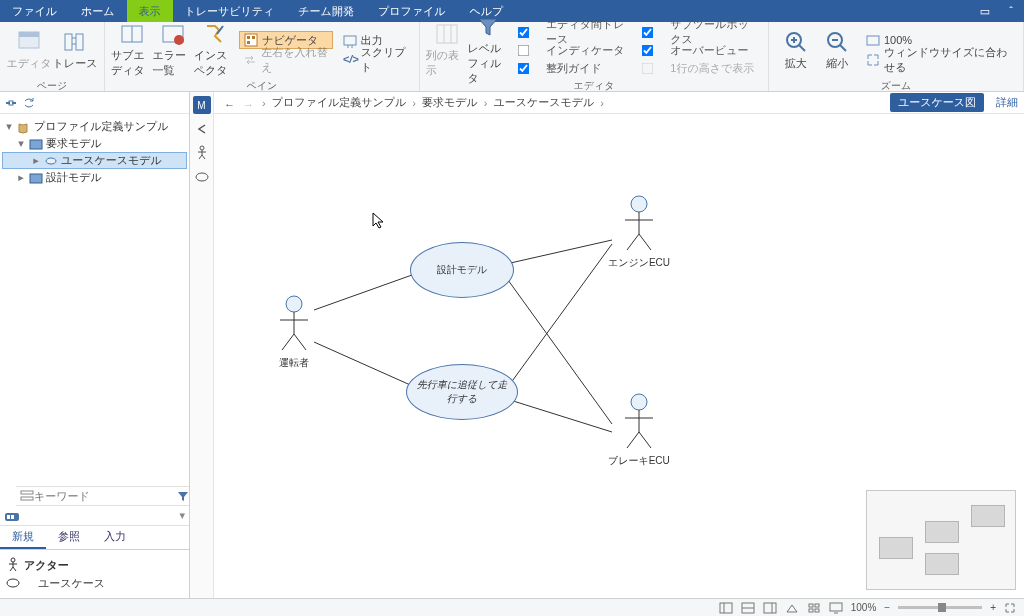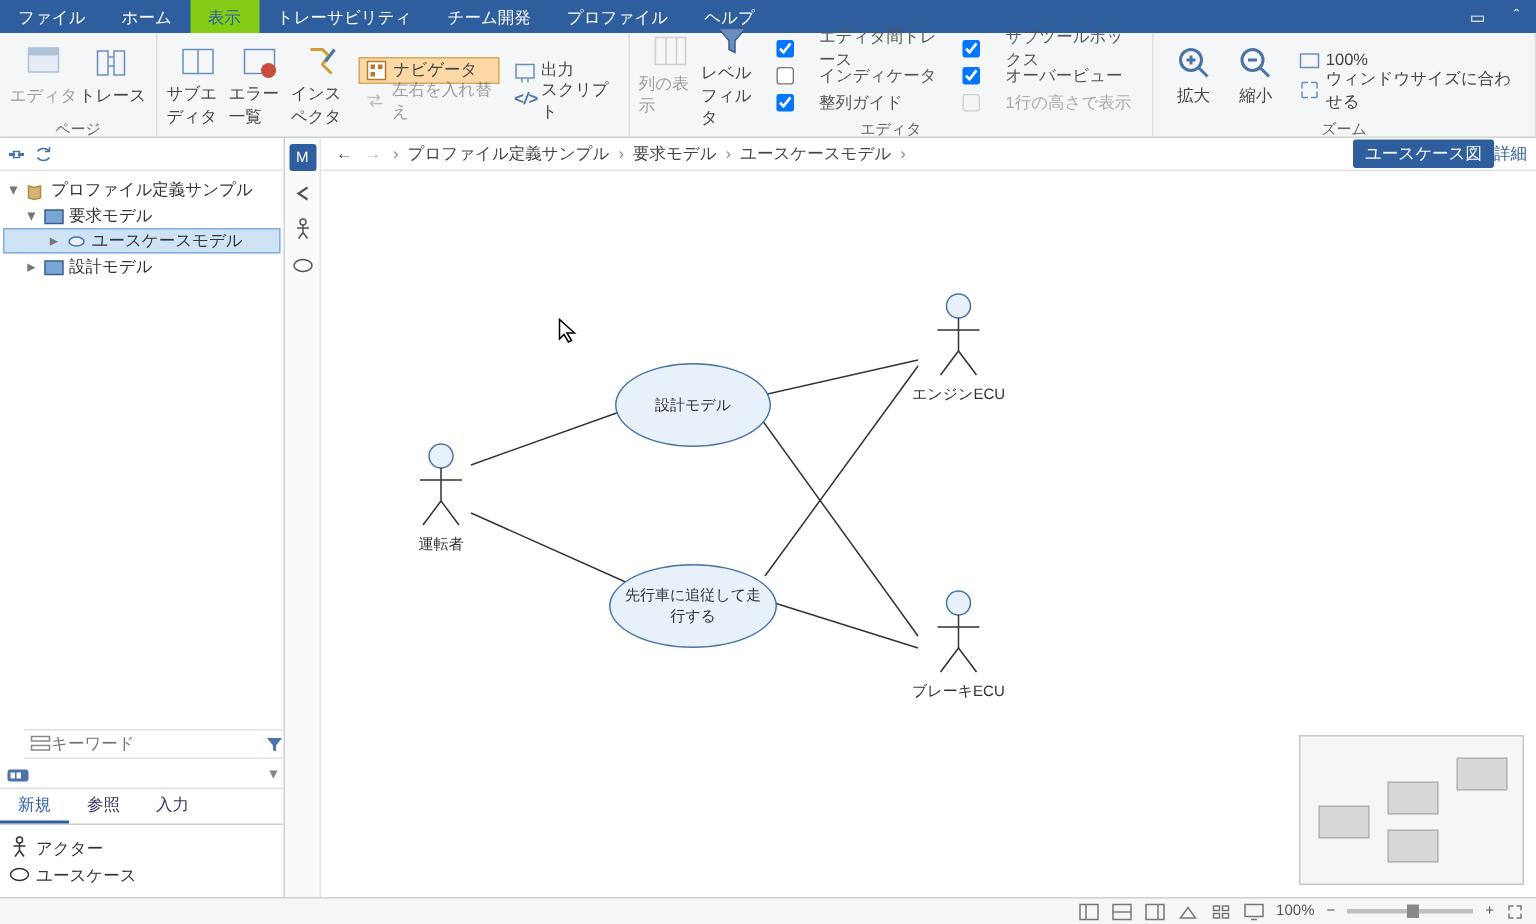--- a/index.html
+++ b/index.html
@@ -45,21 +45,21 @@
   .pal-item { display:flex; align-items:center; height:18px; }
   
   .editor { flex:1; position:relative; display:flex; }
   .toolstrip { width:24px; border-right:1px solid #e5e5e5; background:#fafafa; display:flex; flex-direction:column; align-items:center; padding-top:4px; gap:6px; }
   .toolstrip .tbtn { width:18px; height:18px; display:flex; align-items:center; justify-content:center; }
   .toolstrip .tbtn.active { background:#2e5e9e; color:#fff; border-radius:2px; }
   .crumbbar { position:absolute; left:24px; right:0; top:0; height:22px; display:flex; align-items:center; border-bottom:1px solid #e5e5e5; padding:0 6px; background:#fff; z-index:2; }
   .crumbbar .nav { color:#555; padding:0 4px; }
   .crumbbar .crumb { color:#444; padding:0 2px; }
   .crumbbar .sep { color:#888; padding:0 4px; }
-  .crumbbar .right { margin-left:auto; display:flex; align-items:center; gap:0; }
+  .crumbbar .right { margin-left:auto; display:flex; align-items:center; gap:12px; }
   .badge { background:#2e5e9e; color:#fff; padding:2px 8px; border-radius:2px; }
   .link { color:#2e5e9e; }
   .canvas { position:absolute; left:24px; top:22px; right:0; bottom:0; background:#fff; }
   .actor { position:absolute; display:flex; flex-direction:column; align-items:center; }
   .actor svg { display:block; }
   .actor .lbl { margin-top:2px; font-size:10px; }
   .usecase { position:absolute; border:1px solid #4a74a8; background:#e8f0fa; border-radius:50%; display:flex; align-items:center; justify-content:center; text-align:center; font-size:10px; padding:4px 8px; }
   .minimap { position:absolute; right:8px; bottom:8px; width:150px; height:100px; background:#f6f6f6; border:1px solid #c8c8c8; }
   .minimap .blk { position:absolute; background:#d8d8d8; border:1px solid #b5b5b5; }
   .cursor-ptr { position:absolute; width:14px; height:18px; }
@@ -160,20 +160,21 @@
               <path d="M5 12 L5 15 M9 12 L9 15" stroke="#6a8fbf"></path>
             </svg>
           <span>出力</span>
         </div>
         <div class="rbtn-sm">
           <span class="ic" style="font-style:italic;color:#4a74a8;font-weight:bold;">&lt;/&gt;</span>
           <span>スクリプト</span>
         </div>
       </div>
     </div>
+    <div class="rgroup-title">ペイン</div>
   </div>
 
   <div class="rgroup">
     <div class="rgroup-body">
       <div class="rbtn-big disabled">
         <svg class="ic">
             <rect x="2" y="3" width="20" height="18" fill="none" stroke="#aaa"></rect>
             <line x1="9" y1="3" x2="9" y2="21" stroke="#aaa"></line>
             <line x1="16" y1="3" x2="16" y2="21" stroke="#aaa"></line>
           </svg>
@@ -324,27 +325,27 @@
     </div>
     <div class="palette-body">
       <div class="pal-item">
         <svg width="14" height="16">
             <circle cx="7" cy="3" r="2" fill="none" stroke="#333"></circle>
             <line x1="7" y1="5" x2="7" y2="10" stroke="#333"></line>
             <line x1="3" y1="7" x2="11" y2="7" stroke="#333"></line>
             <line x1="7" y1="10" x2="4" y2="14" stroke="#333"></line>
             <line x1="7" y1="10" x2="10" y2="14" stroke="#333"></line>
           </svg>
-        <span style="margin-left:4px;">アクター</span>
+        <span style="margin-left:4px;font-weight:bold;">アクター</span>
       </div>
       <div class="pal-item">
         <svg width="14" height="14">
             <ellipse cx="7" cy="7" rx="6" ry="4" fill="none" stroke="#333"></ellipse>
           </svg>
-        <span style="margin-left:4px;">ユースケース</span>
+        <span style="margin-left:18px;">ユースケース</span>
       </div>
     </div>
   </div>
 
   <div class="editor">
     <div class="toolstrip">
       <div class="tbtn active" style="font-size:10px;">M</div>
       <div class="tbtn">
         <svg width="14" height="14">
             <path d="M10 3 L4 7 L10 11" fill="none" stroke="#555" stroke-width="1.5"></path>
@@ -423,21 +424,21 @@
             <line x1="20" y1="40" x2="8" y2="56" stroke="#333"></line>
             <line x1="20" y1="40" x2="32" y2="56" stroke="#333"></line>
           </svg>
         <span class="lbl">ブレーキECU</span>
       </div>
 
       <div class="usecase" style="left:196px; top:128px; width:104px; height:56px;">
         <span>設計モデル</span>
       </div>
 
-      <div class="usecase" style="left:192px; top:262px; width:112px; height:56px;">
+      <div class="usecase" style="left:192px; top:250px; width:112px; height:56px;font-style:italic;">
         <span>先行車に追従して走行する</span>
       </div>
 
       <svg class="cursor-ptr" style="left:158px; top:98px;">
           <path d="M1 1 L1 14 L4 11 L7 16 L9 15 L6 10 L11 10 Z" fill="#fff" stroke="#000"></path>
         </svg>
 
       <div class="minimap">
         <div class="blk" style="left:12px;top:46px;width:34px;height:22px;"></div>
         <div class="blk" style="left:58px;top:30px;width:34px;height:22px;"></div>

